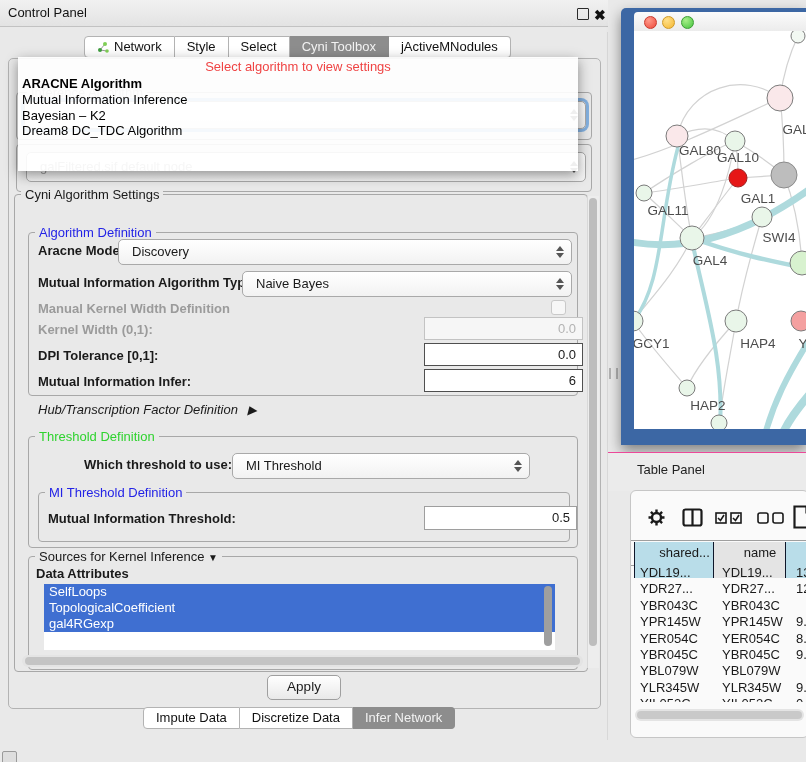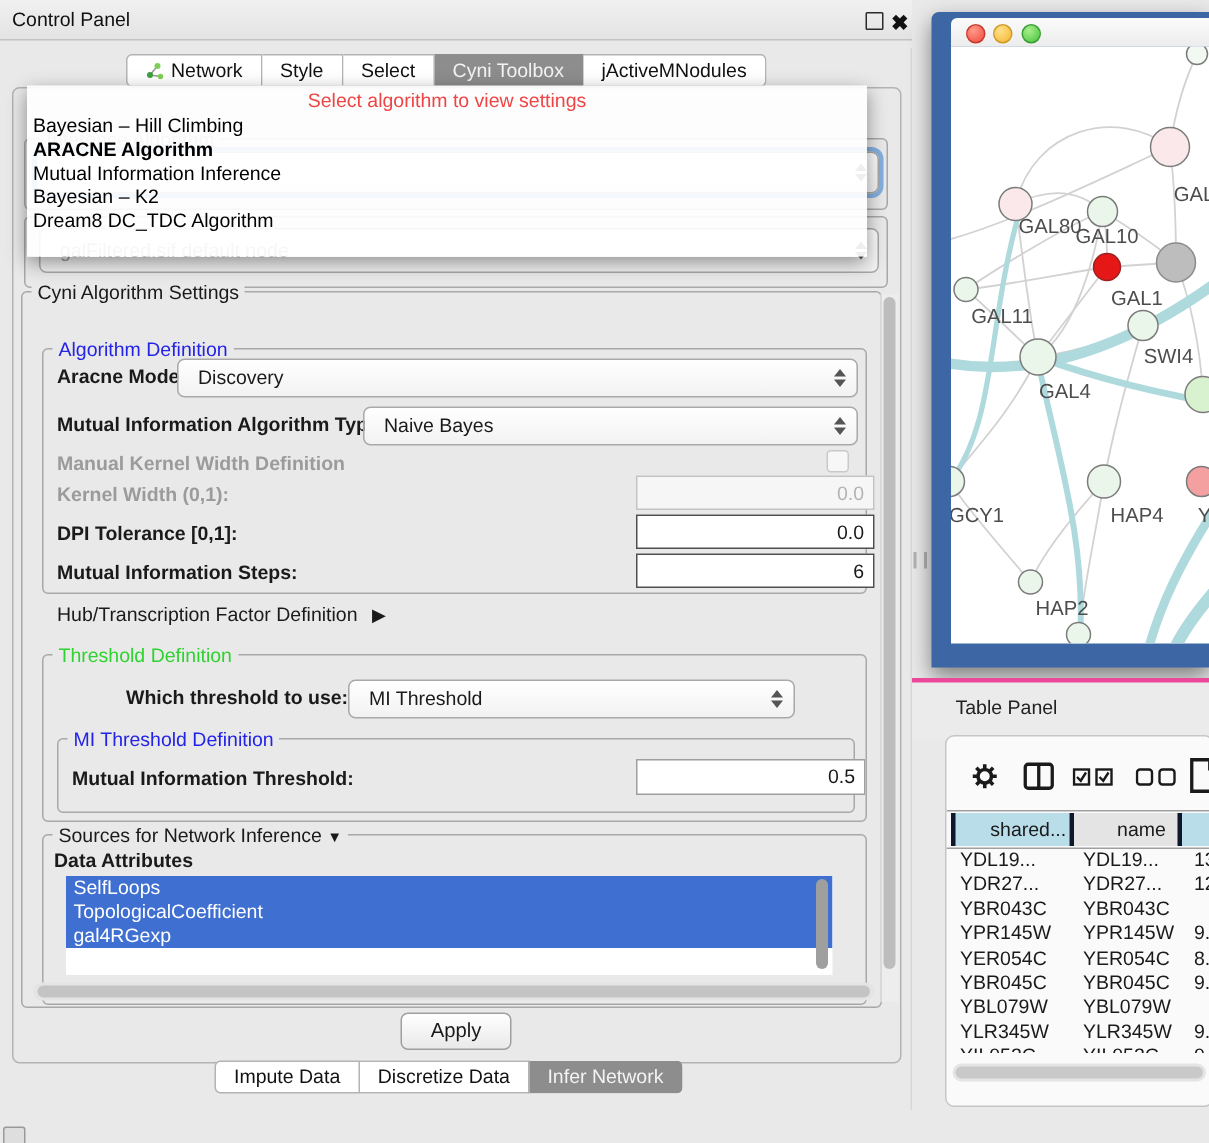--- a/index.html
+++ b/index.html
@@ -57,24 +57,24 @@
   #apply{left:267px;top:675px;width:72px;height:23px;background:linear-gradient(#ffffff,#e9e9e9);border:1px solid #9f9f9f;border-radius:5px;text-align:center;line-height:22px;font-size:13.5px;}
   
   #netwin{left:621px;top:8px;width:185px;height:437px;background:#3c67a4;border-radius:5px 0 0 0;box-shadow:0 6px 14px rgba(0,0,0,.45);}
   #net-titlebar{left:13px;top:4px;width:172px;height:19px;background:linear-gradient(#fbfbfb,#ececec);border-bottom:1px solid #ccc;border-radius:4px 0 0 0;}
   .light{top:4px;width:11px;height:11px;border-radius:50%;}
   #net-canvas{left:13px;top:23px;width:172px;height:398px;background:#fff;overflow:hidden;}
   
   #vline{left:607px;top:32px;width:1px;height:708px;background:#d8d8d8;}
   #grip{left:609px;top:368px;width:5px;height:11px;border-left:2px solid #b2b2b2;border-right:2px solid #b2b2b2;}
   
-  #tp-strip{left:608px;top:452px;width:198px;height:38px;background:#ebebeb;border-top:3px solid #ec4899;}
+  #tp-strip{left:608px;top:452px;width:198px;height:38px;background:#ebebeb;border-top:1px solid #ec4899;}
   #tp-strip .t{left:29px;top:9px;color:#222;}
   #tcard{left:630px;top:490px;width:177px;height:246px;background:#fafafa;border:1px solid #c6c6c6;border-radius:6px;overflow:hidden;}
-  .thead{height:22px;line-height:22px;text-align:center;border-left:3px solid #0f172a;box-sizing:border-box;overflow:hidden;padding-left:21px;}
+  .thead{height:36px;line-height:22px;text-align:center;border-left:1px solid #0f172a;box-sizing:border-box;overflow:hidden;padding-left:21px;}
   .trow{display:flex;height:16.4px;line-height:16.4px;}
   .trow .c1{width:76px;padding-left:6px;overflow:hidden;white-space:nowrap;}
   .trow .c2{width:70px;padding-left:6px;overflow:hidden;white-space:nowrap;}
   .trow .c3{flex:1;padding-left:4px;overflow:hidden;white-space:nowrap;}
   
   svg{display:block;}
   #corner-icon{left:2px;top:751px;width:13px;height:13px;border:1.5px solid #9a9a9a;border-radius:2px;background:#dedede;}
 </style>
 </head>
 <body>
@@ -126,21 +126,20 @@
   <span class="val dis" style="line-height:28px;">galFiltered.sif default node</span>
   <span class="stepper">
       <i class="up"></i>
       <i class="dn"></i>
     </span>
 </div>
 
 <div id="popup" class="abs">
   <div class="prompt">Select algorithm to view settings</div>
   <div>
-    <div class="popup-item">Bayesian – Hill Climbing</div>
       <div class="popup-item bold">ARACNE Algorithm</div>
       <div class="popup-item">Mutual Information Inference</div>
       <div class="popup-item">Bayesian – K2</div>
       <div class="popup-item">Dream8 DC_TDC Algorithm</div>
   </div>
 </div>
 
 <div class="abs groupbox" style="left:14px;top:194px;width:572px;height:476px;">
   <span class="abs grouptitle" style="left:6px;top:-7px;">Cyni Algorithm Settings</span>
 </div>
@@ -171,26 +170,26 @@
 <span class="abs b dis" style="left:38px;top:301px;">Manual Kernel Width Definition</span>
 <div class="abs checkbox" style="left:551px;top:300px;"></div>
 <span class="abs b dis" style="left:38px;top:322px;">Kernel Width (0,1):</span>
 <div class="abs field disabled" style="left:424px;top:317px;width:146px;height:21px;">
   <span>0.0</span>
 </div>
 <span class="abs b" style="left:38px;top:348px;">DPI Tolerance [0,1]:</span>
 <div class="abs field strong" style="left:424px;top:343px;width:146px;height:21px;">
   <span>0.0</span>
 </div>
-<span class="abs b" style="left:38px;top:374px;">Mutual Information Steps:</span>
+<span class="abs b" style="left:38px;top:374px;">Mutual Information Infer:</span>
 <div class="abs field strong" style="left:424px;top:369px;width:146px;height:21px;">
   <span>6</span>
 </div>
 
-<span class="abs" style="left:38px;top:402px;">
+<span class="abs" style="left:38px;top:402px;font-style:italic;">
   <span>Hub/Transcription Factor Definition</span>
   <span style="font-size:12px;margin-left:6px;">▶</span>
 </span>
 
 <div class="abs groupbox" style="left:28px;top:436px;width:548px;height:110px;">
   <span class="abs grouptitle green-t" style="left:6px;top:-7px;">Threshold Definition</span>
 </div>
 <span class="abs b" style="left:84px;top:457px;">Which threshold to use:</span>
 <div class="abs combo" style="left:232px;top:453px;width:296px;height:24px;">
   <span class="val">MI Threshold</span>
@@ -201,21 +200,21 @@
 </div>
 <div class="abs groupbox" style="left:38px;top:492px;width:530px;height:48px;">
   <span class="abs grouptitle blue-t" style="left:6px;top:-7px;">MI Threshold Definition</span>
 </div>
 <span class="abs b" style="left:48px;top:511px;">Mutual Information Threshold:</span>
 <div class="abs field" style="left:424px;top:506px;width:140px;height:22px;">
   <span style="line-height:22px;">0.5</span>
 </div>
 
 <div class="abs groupbox" style="left:28px;top:556px;width:548px;height:112px;">
-  <span class="abs grouptitle" style="left:6px;top:-7px;"><span>Sources for Network Inference</span>
+  <span class="abs grouptitle" style="left:6px;top:-7px;"><span>Sources for Kernel Inference</span>
   <span style="font-size:10px;">▼</span></span>
 </div>
 <span class="abs b" style="left:36px;top:566px;">Data Attributes</span>
 <div class="abs" style="left:44px;top:584px;width:511px;height:66px;background:#fff;overflow:hidden;">
   <div>
     <div class="attr-item">SelfLoops</div>
       <div class="attr-item">TopologicalCoefficient</div>
       <div class="attr-item">gal4RGexp</div>
   </div>
 </div>

